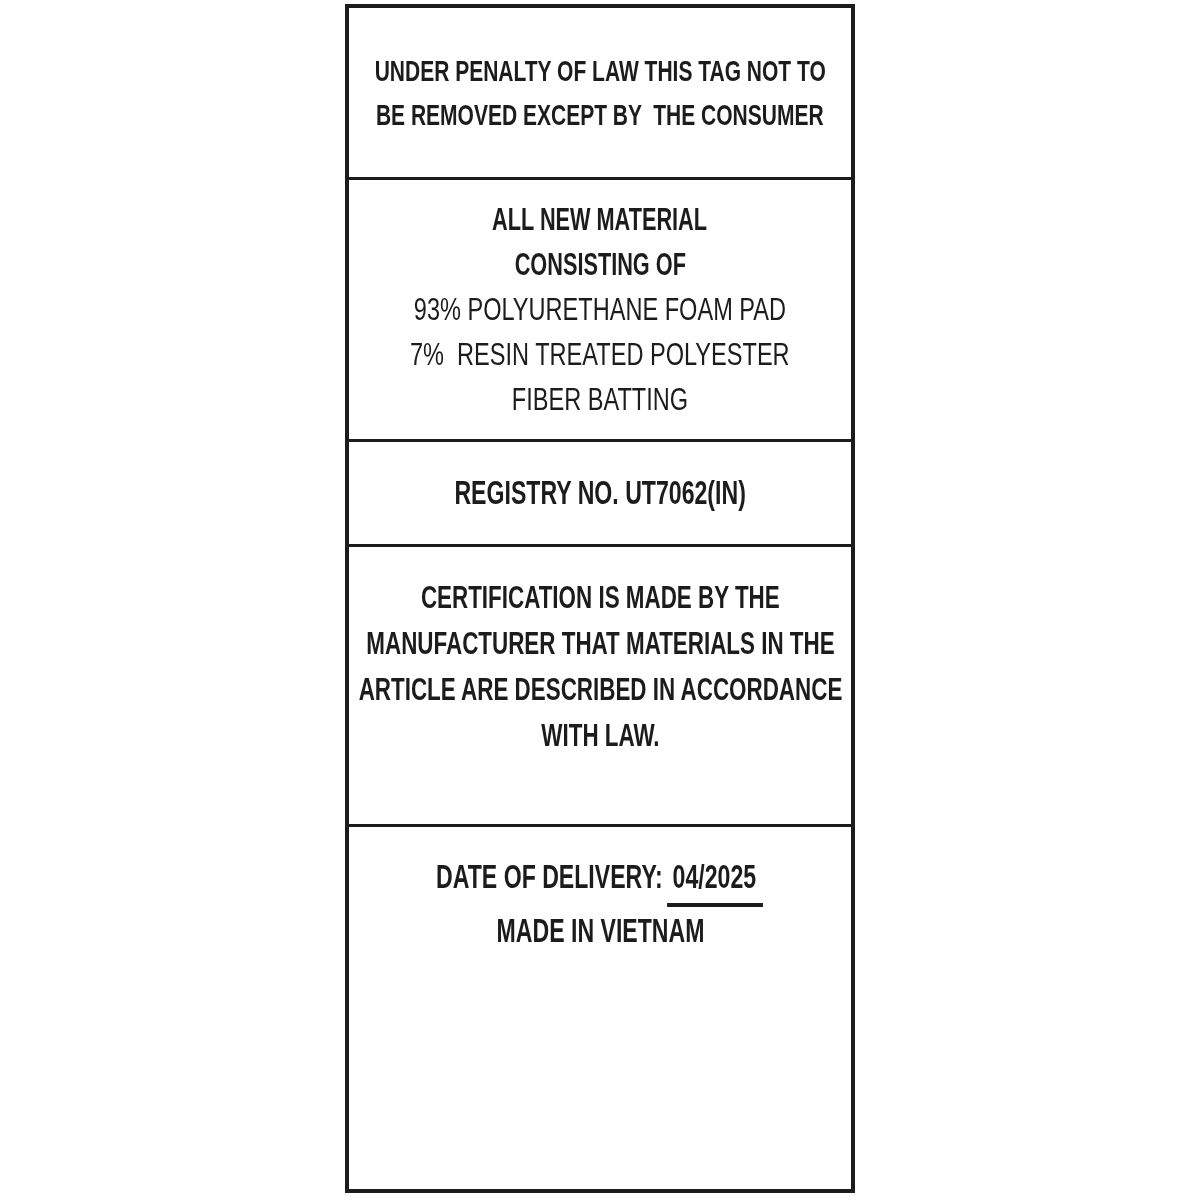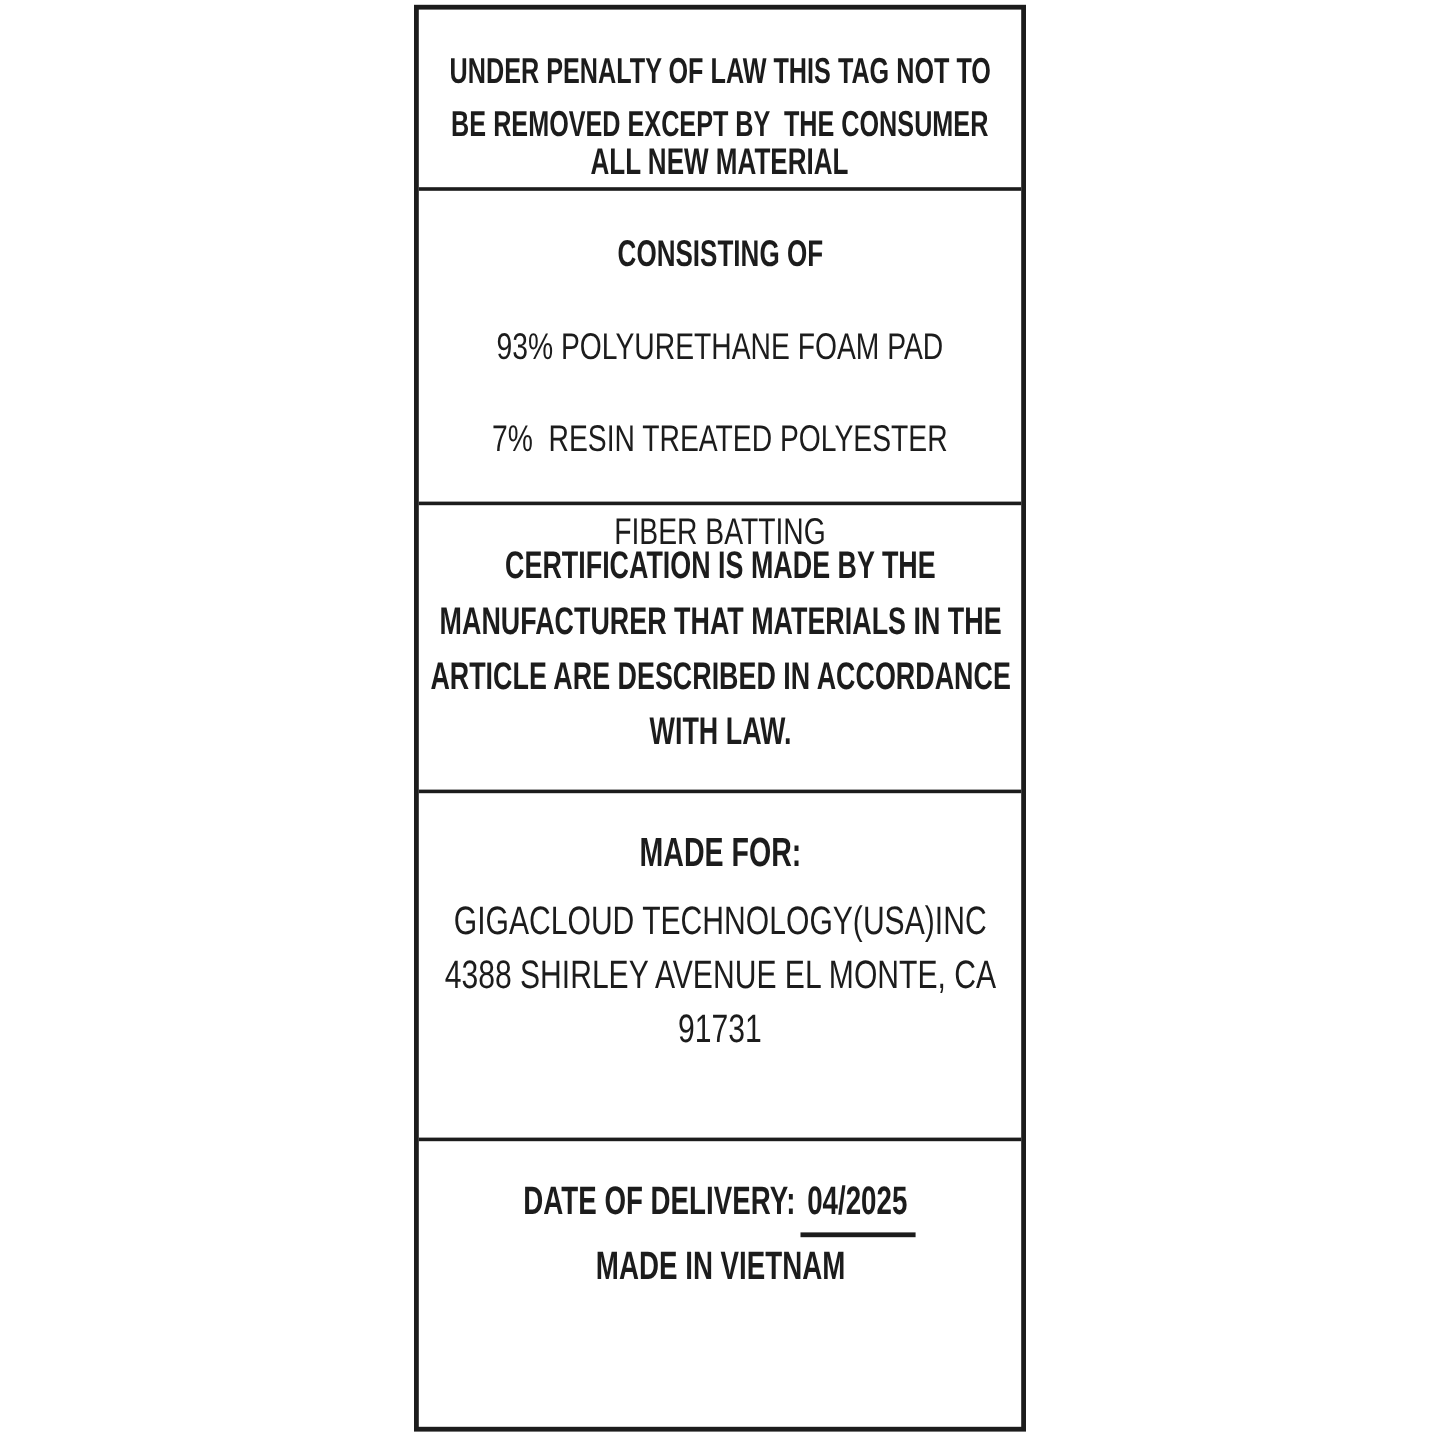--- a/index.html
+++ b/index.html
@@ -25,22 +25,22 @@
   .sec {
     display: flex;
     flex-direction: column;
     justify-content: center;
     align-items: center;
     text-align: center;
     overflow: visible;
   }
   .sec + .sec { border-top: 3px solid #1c1c1c; }
 
-  .sec-penalty       { height: 148px; }
-  .sec-materials     { height: 262px; gap: 32px; }
+  .sec-penalty       { height: 169px; }
+  .sec-materials     { height: 262px; }
   .sec-registry      { height: 105px; }
   .sec-certification { height: 240px; text-align: right; }
   .sec-made-for      { height: 250px; }
   .sec-delivery      { height: 155px; margin-top: 40px; }
 
   .line {
     white-space: pre;            
     transform-origin: 50% 50%;
   }
   .bold  { font-weight: bold; transform: scaleX(0.70); }
@@ -74,34 +74,31 @@
     </section>
 
     <section class="sec sec-materials">
       <div class="line bold mat-heading">ALL NEW MATERIAL</div>
       <div class="line bold mat-heading">CONSISTING OF</div>
       <div class="line reg mat-content">93% POLYURETHANE FOAM PAD</div>
       <div class="line reg mat-content">7%  RESIN TREATED POLYESTER</div>
       <div class="line reg mat-content">FIBER BATTING</div>
     </section>
 
+    <section class="sec sec-registry">
+      <div class="line bold">REGISTRY NO. UT7062(IN)</div>
+    </section>
 
     <section class="sec sec-certification">
       <div class="line bold">CERTIFICATION IS MADE BY THE</div>
       <div class="line bold">MANUFACTURER THAT MATERIALS IN THE</div>
       <div class="line bold">ARTICLE ARE DESCRIBED IN ACCORDANCE</div>
       <div class="line bold">WITH LAW.</div>
     </section>
 
-    <section class="sec sec-made-for">
-      <div class="line bold made-for-heading">MADE FOR:</div>
-      <div class="line reg address-line">GIGACLOUD TECHNOLOGY(USA)INC</div>
-      <div class="line reg address-line">4388 SHIRLEY AVENUE EL MONTE, CA</div>
-      <div class="line reg address-line">91731</div>
-    </section>
 
     <section class="sec sec-delivery">
       <div class="line bold"><span>DATE OF DELIVERY:</span><span class="date-underline">04/2025</span></div>
       <div class="line bold">MADE IN VIETNAM</div>
     </section>
 
   </div>
 </div>
 
 </body></html>

